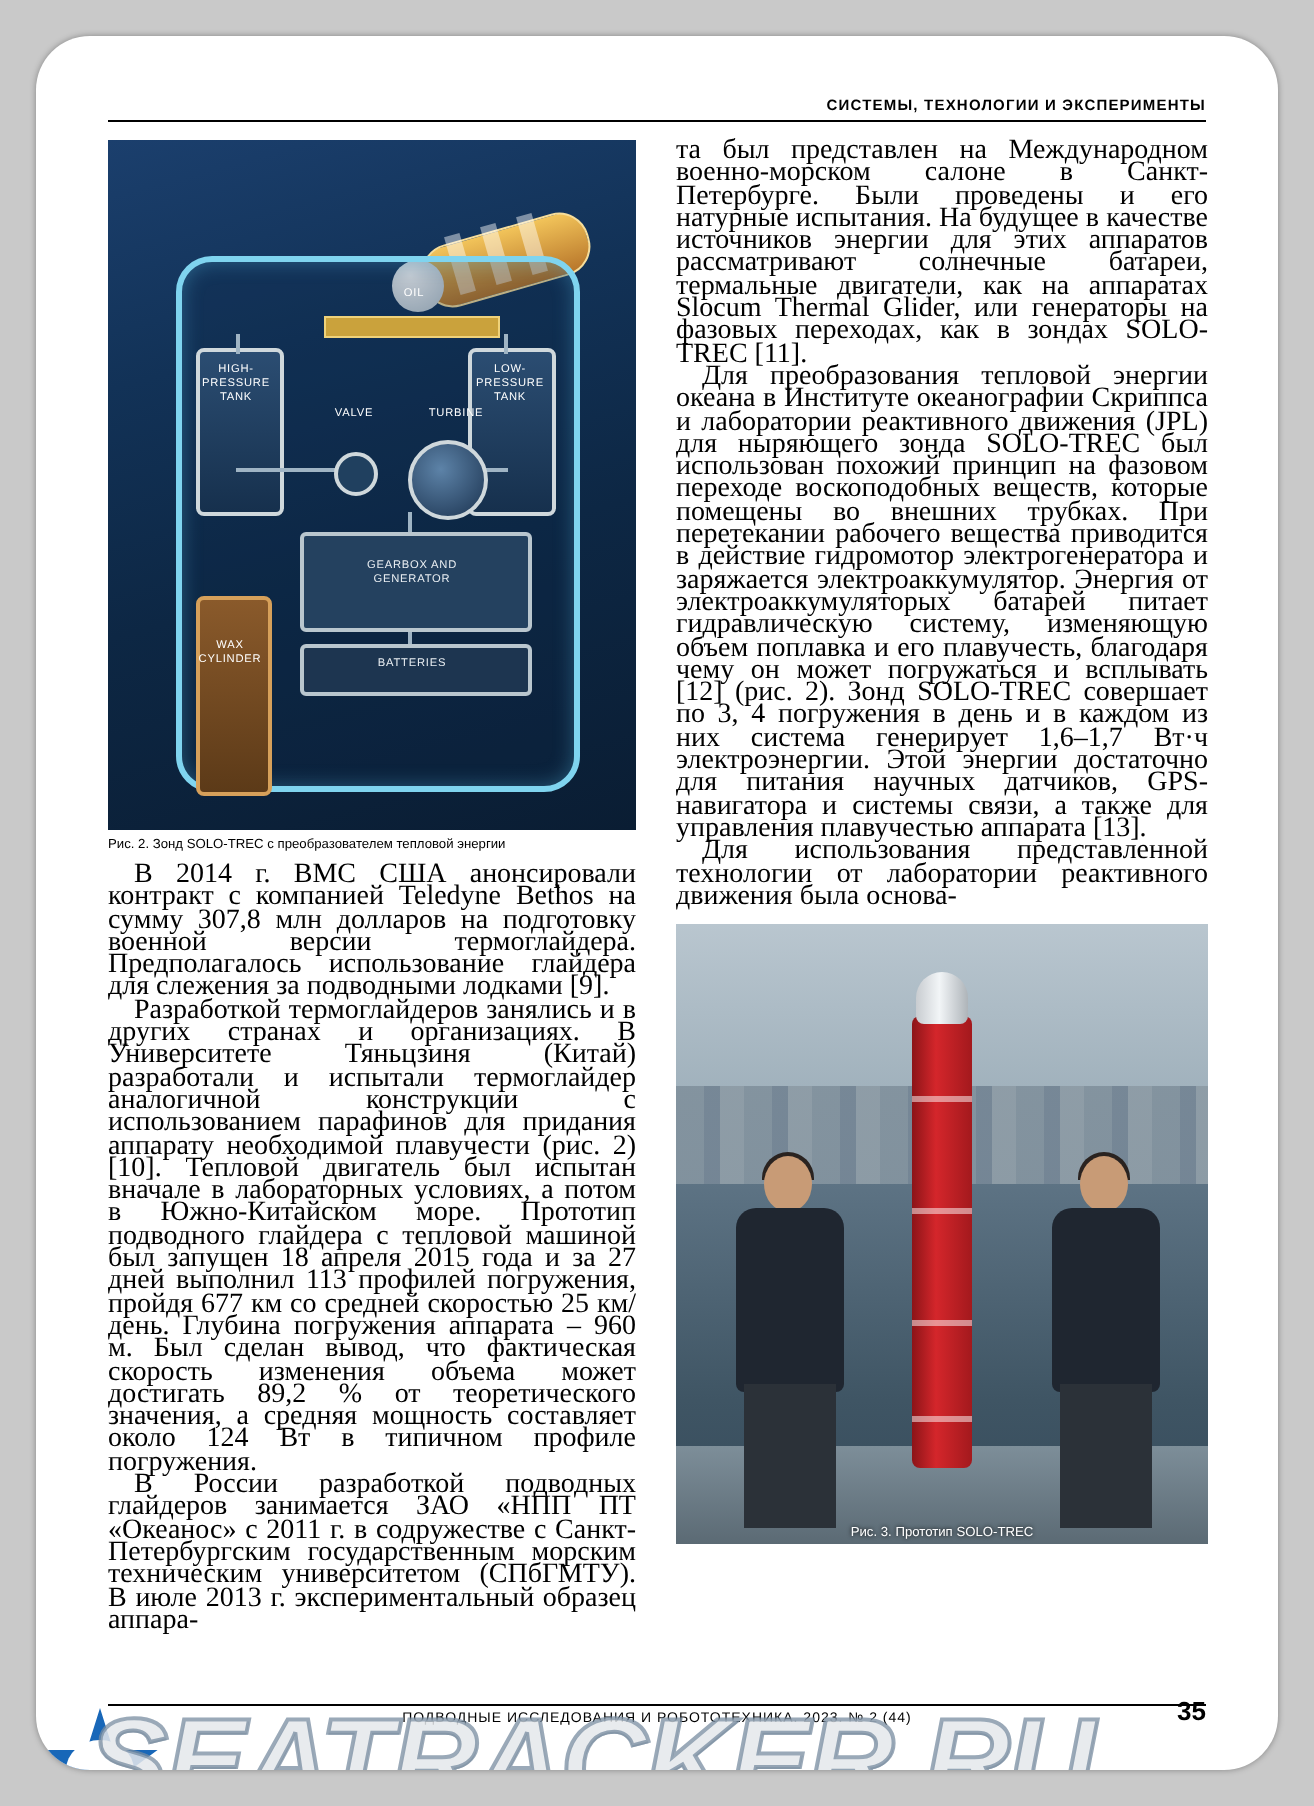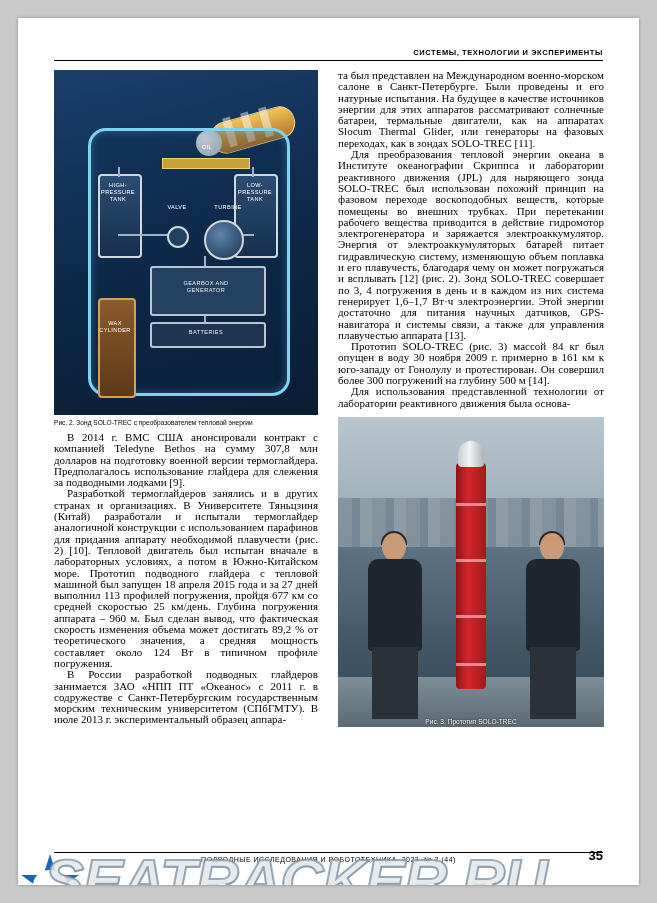--- a/index.html
+++ b/index.html
@@ -15,20 +15,21 @@
   }
   .page {
     position: absolute;
     left: 18px;
     top: 18px;
     width: 621px;
     height: 867px;
     background: #ffffff;
     box-shadow: 0 0 3px rgba(0,0,0,0.35);
     overflow: hidden;
+    border-radius: 27px;
   }
   
   .header {
     position: absolute;
     left: 36px;
     top: 30px;
     width: 549px;
     text-align: right;
   }
   .header .htitle {
@@ -49,21 +50,21 @@
     top: 52px;
     width: 264px;
   }
   .col-right {
     position: absolute;
     left: 320px;
     top: 52px;
     width: 266px;
   }
   .para {
-    font-size: 11px;
+    font-size: 14px;
     line-height: 11.3px;
     text-align: justify;
     text-indent: 13px;
     margin: 0 0 0 0;
     color: #000;
     hyphens: auto;
   }
   .para.cont { text-indent: 0; }
   
   .fig2 {
@@ -387,21 +388,20 @@
     <div class="caption">Рис. 2. Зонд SOLO-TREC с преобразователем тепловой энергии</div>
 
     <p class="para">В 2014 г. ВМС США анонсировали контракт с компанией Teledyne Bethos на сумму 307,8 млн долларов на подготовку военной версии термоглайдера. Предполагалось использование глайдера для слежения за подводными лодками [9].</p>
     <p class="para">Разработкой термоглайдеров занялись и в других странах и организациях. В Университете Тяньцзиня (Китай) разработали и испытали термоглайдер аналогичной конструкции с использованием парафинов для придания аппарату необходимой плавучести (рис. 2) [10]. Тепловой двигатель был испытан вначале в лабораторных условиях, а потом в Южно-Китайском море. Прототип подводного глайдера с тепловой машиной был запущен 18 апреля 2015 года и за 27 дней выполнил 113 профилей погружения, пройдя 677 км со средней скоростью 25 км/день. Глубина погружения аппарата – 960 м. Был сделан вывод, что фактическая скорость изменения объема может достигать 89,2 % от теоретического значения, а средняя мощность составляет около 124 Вт в типичном профиле погружения.</p>
     <p class="para">В России разработкой подводных глайдеров занимается ЗАО «НПП ПТ «Океанос» с 2011 г. в содружестве с Санкт-Петербургским государственным морским техническим университетом (СПбГМТУ). В июле 2013 г. экспериментальный образец аппара-</p>
   </div>
 
   <div class="col-right">
     <p class="para cont">та был представлен на Международном военно-морском салоне в Санкт-Петербурге. Были проведены и его натурные испытания. На будущее в качестве источников энергии для этих аппаратов рассматривают солнечные батареи, термальные двигатели, как на аппаратах Slocum Thermal Glider, или генераторы на фазовых переходах, как в зондах SOLO-TREC [11].</p>
     <p class="para">Для преобразования тепловой энергии океана в Институте океанографии Скриппса и лаборатории реактивного движения (JPL) для ныряющего зонда SOLO-TREC был использован похожий принцип на фазовом переходе воскоподобных веществ, которые помещены во внешних трубках. При перетекании рабочего вещества приводится в действие гидромотор электрогенератора и заряжается электроаккумулятор. Энергия от электроаккумуляторых батарей питает гидравлическую систему, изменяющую объем поплавка и его плавучесть, благодаря чему он может погружаться и всплывать [12] (рис. 2). Зонд SOLO-TREC совершает по 3, 4 погружения в день и в каждом из них система генерирует 1,6–1,7 Вт·ч электроэнергии. Этой энергии достаточно для питания научных датчиков, GPS-навигатора и системы связи, а также для управления плавучестью аппарата [13].</p>
-    <p class="para">Прототип SOLO-TREC (рис. 3) массой 84 кг был опущен в воду 30 ноября 2009 г. примерно в 161 км к юго-западу от Гонолулу и протестирован. Он совершил более 300 погружений на глубину 500 м [14].</p>
     <p class="para">Для использования представленной технологии от лаборатории реактивного движения была основа-</p>
 
     <div class="fig3" style="margin-top:8px;">
       <div class="skyp"></div>
       <div class="skyline"></div>
       <div class="water"></div>
       <div class="deck"></div>
 
       <div class="tube">
         <div class="cap"></div>

